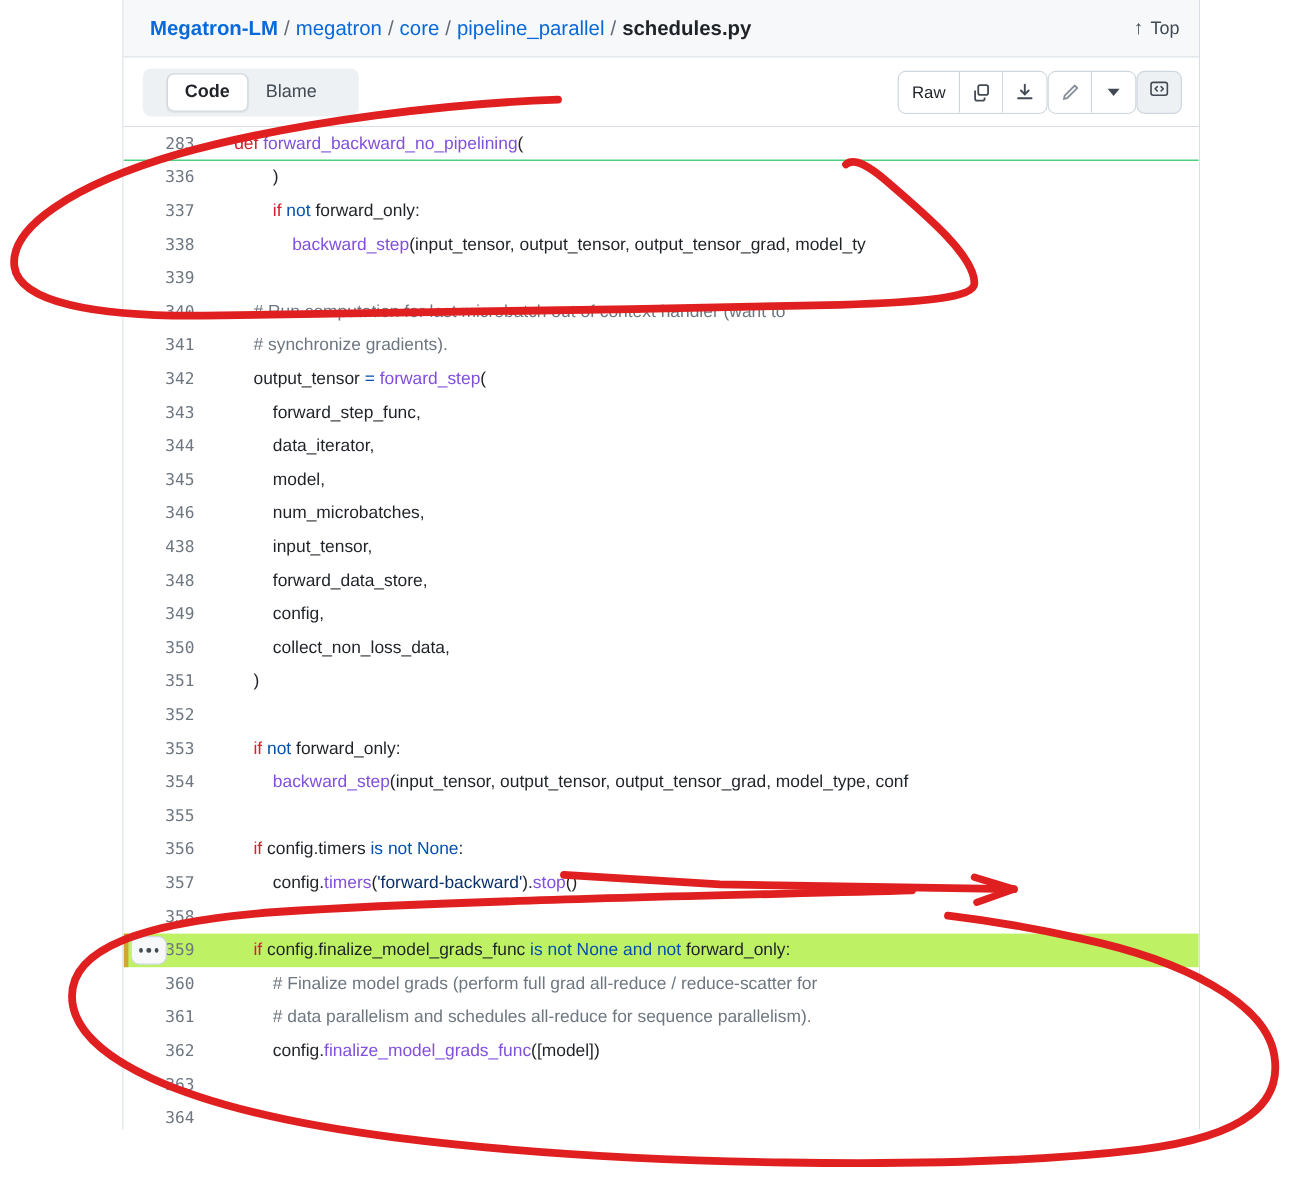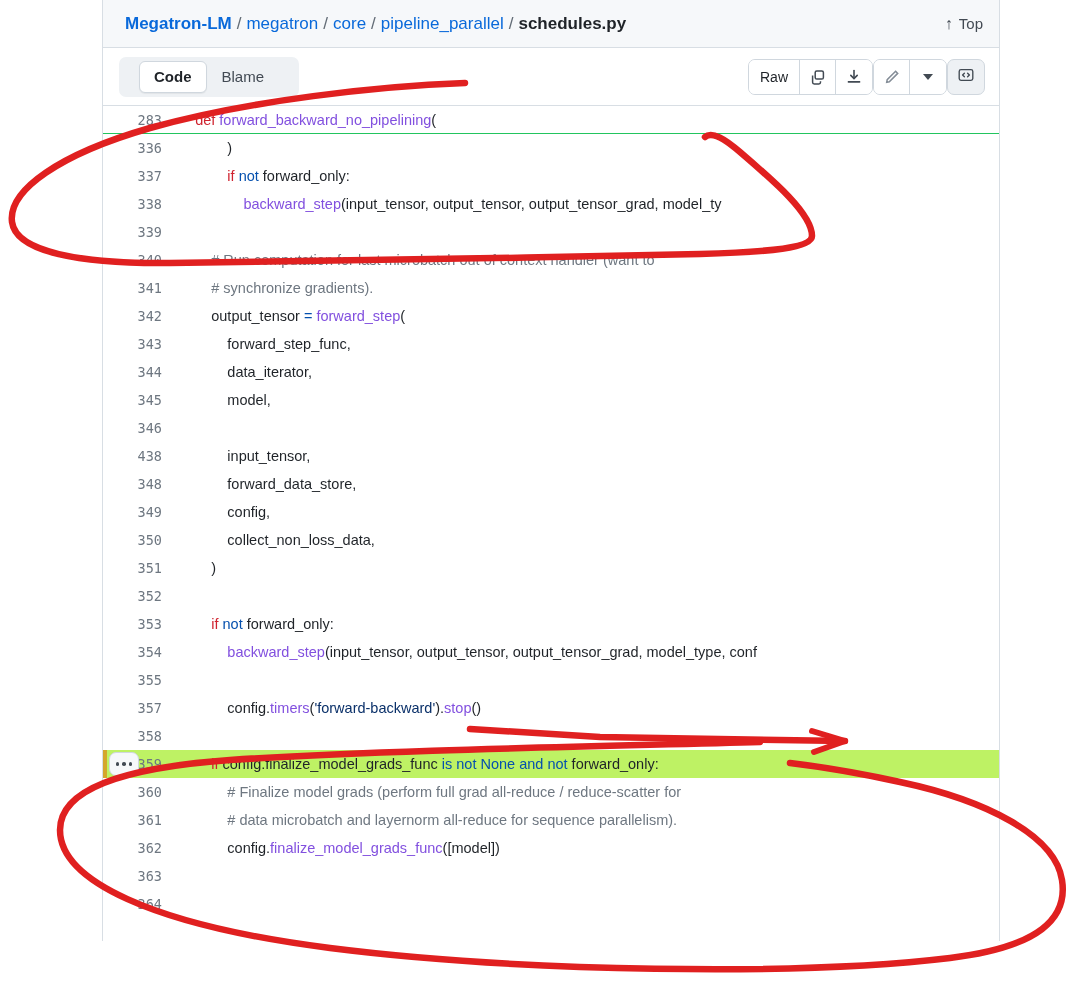--- a/index.html
+++ b/index.html
@@ -353,35 +353,36 @@
             <div class="line"><span class="gutter">336</span><span class="code"><span class="tok-plain">            )</span></span></div>
             <div class="line"><span class="gutter">337</span><span class="code"><span class="tok-plain">            </span><span class="tok-kw">if</span><span class="tok-plain"> </span><span class="tok-op">not</span><span class="tok-plain"> forward_only:</span></span></div>
             <div class="line"><span class="gutter">338</span><span class="code"><span class="tok-plain">                </span><span class="tok-fn">backward_step</span><span class="tok-plain">(input_tensor, output_tensor, output_tensor_grad, model_ty</span></span></div>
             <div class="line"><span class="gutter">339</span><span class="code"><span class="tok-plain"></span></span></div>
             <div class="line"><span class="gutter">340</span><span class="code"><span class="tok-plain">        </span><span class="tok-cmt"># Run computation for last microbatch out of context handler (want to</span></span></div>
             <div class="line"><span class="gutter">341</span><span class="code"><span class="tok-plain">        </span><span class="tok-cmt"># synchronize gradients).</span></span></div>
             <div class="line"><span class="gutter">342</span><span class="code"><span class="tok-plain">        output_tensor </span><span class="tok-op">=</span><span class="tok-plain"> </span><span class="tok-fn">forward_step</span><span class="tok-plain">(</span></span></div>
             <div class="line"><span class="gutter">343</span><span class="code"><span class="tok-plain">            forward_step_func,</span></span></div>
             <div class="line"><span class="gutter">344</span><span class="code"><span class="tok-plain">            data_iterator,</span></span></div>
             <div class="line"><span class="gutter">345</span><span class="code"><span class="tok-plain">            model,</span></span></div>
-            <div class="line"><span class="gutter">346</span></div>
+            <div class="line"><span class="gutter">346</span><span class="code"><span class="tok-plain">            num_microbatches,</span></span></div>
             <div class="line"><span class="gutter">438</span><span class="code"><span class="tok-plain">            input_tensor,</span></span></div>
             <div class="line"><span class="gutter">348</span><span class="code"><span class="tok-plain">            forward_data_store,</span></span></div>
             <div class="line"><span class="gutter">349</span><span class="code"><span class="tok-plain">            config,</span></span></div>
             <div class="line"><span class="gutter">350</span><span class="code"><span class="tok-plain">            collect_non_loss_data,</span></span></div>
             <div class="line"><span class="gutter">351</span><span class="code"><span class="tok-plain">        )</span></span></div>
             <div class="line"><span class="gutter">352</span><span class="code"><span class="tok-plain"></span></span></div>
             <div class="line"><span class="gutter">353</span><span class="code"><span class="tok-plain">        </span><span class="tok-kw">if</span><span class="tok-plain"> </span><span class="tok-op">not</span><span class="tok-plain"> forward_only:</span></span></div>
             <div class="line"><span class="gutter">354</span><span class="code"><span class="tok-plain">            </span><span class="tok-fn">backward_step</span><span class="tok-plain">(input_tensor, output_tensor, output_tensor_grad, model_type, conf</span></span></div>
             <div class="line"><span class="gutter">355</span><span class="code"><span class="tok-plain"></span></span></div>
+            <div class="line"><span class="gutter">356</span><span class="code"><span class="tok-plain">        </span><span class="tok-kw">if</span><span class="tok-plain"> config.timers </span><span class="tok-op">is</span><span class="tok-plain"> </span><span class="tok-op">not</span><span class="tok-plain"> </span><span class="tok-op">None</span><span class="tok-plain">:</span></span></div>
             <div class="line"><span class="gutter">357</span><span class="code"><span class="tok-plain">            config.</span><span class="tok-fn">timers</span><span class="tok-plain">(</span><span class="tok-str">'forward-backward'</span><span class="tok-plain">).</span><span class="tok-fn">stop</span><span class="tok-plain">()</span></span></div>
             <div class="line"><span class="gutter">358</span><span class="code"><span class="tok-plain"></span></span></div>
             <div class="line highlight"><span class="gutter">359<span class="dots-btn"><i></i><i></i><i></i></span></span><span class="code"><span class="tok-plain">        </span><span class="tok-kw">if</span><span class="tok-plain"> config.finalize_model_grads_func </span><span class="tok-op">is</span><span class="tok-plain"> </span><span class="tok-op">not</span><span class="tok-plain"> </span><span class="tok-op">None</span><span class="tok-plain"> </span><span class="tok-op">and</span><span class="tok-plain"> </span><span class="tok-op">not</span><span class="tok-plain"> forward_only:</span></span></div>
             <div class="line"><span class="gutter">360</span><span class="code"><span class="tok-plain">            </span><span class="tok-cmt"># Finalize model grads (perform full grad all-reduce / reduce-scatter for</span></span></div>
-            <div class="line"><span class="gutter">361</span><span class="code"><span class="tok-plain">            </span><span class="tok-cmt"># data microbatch and layernorm all-reduce for sequence parallelism).</span></span></div>
+            <div class="line"><span class="gutter">361</span><span class="code"><span class="tok-plain">            </span><span class="tok-cmt"># data parallelism and schedules all-reduce for sequence parallelism).</span></span></div>
             <div class="line"><span class="gutter">362</span><span class="code"><span class="tok-plain">            config.</span><span class="tok-fn">finalize_model_grads_func</span><span class="tok-plain">([model])</span></span></div>
             <div class="line"><span class="gutter">363</span><span class="code"><span class="tok-plain"></span></span></div>
             <div class="line"><span class="gutter">364</span></div>
           </div>
       </div>
 
     </div>
   </div>
 
   <svg class="annot" viewBox="0 0 1080 985">

